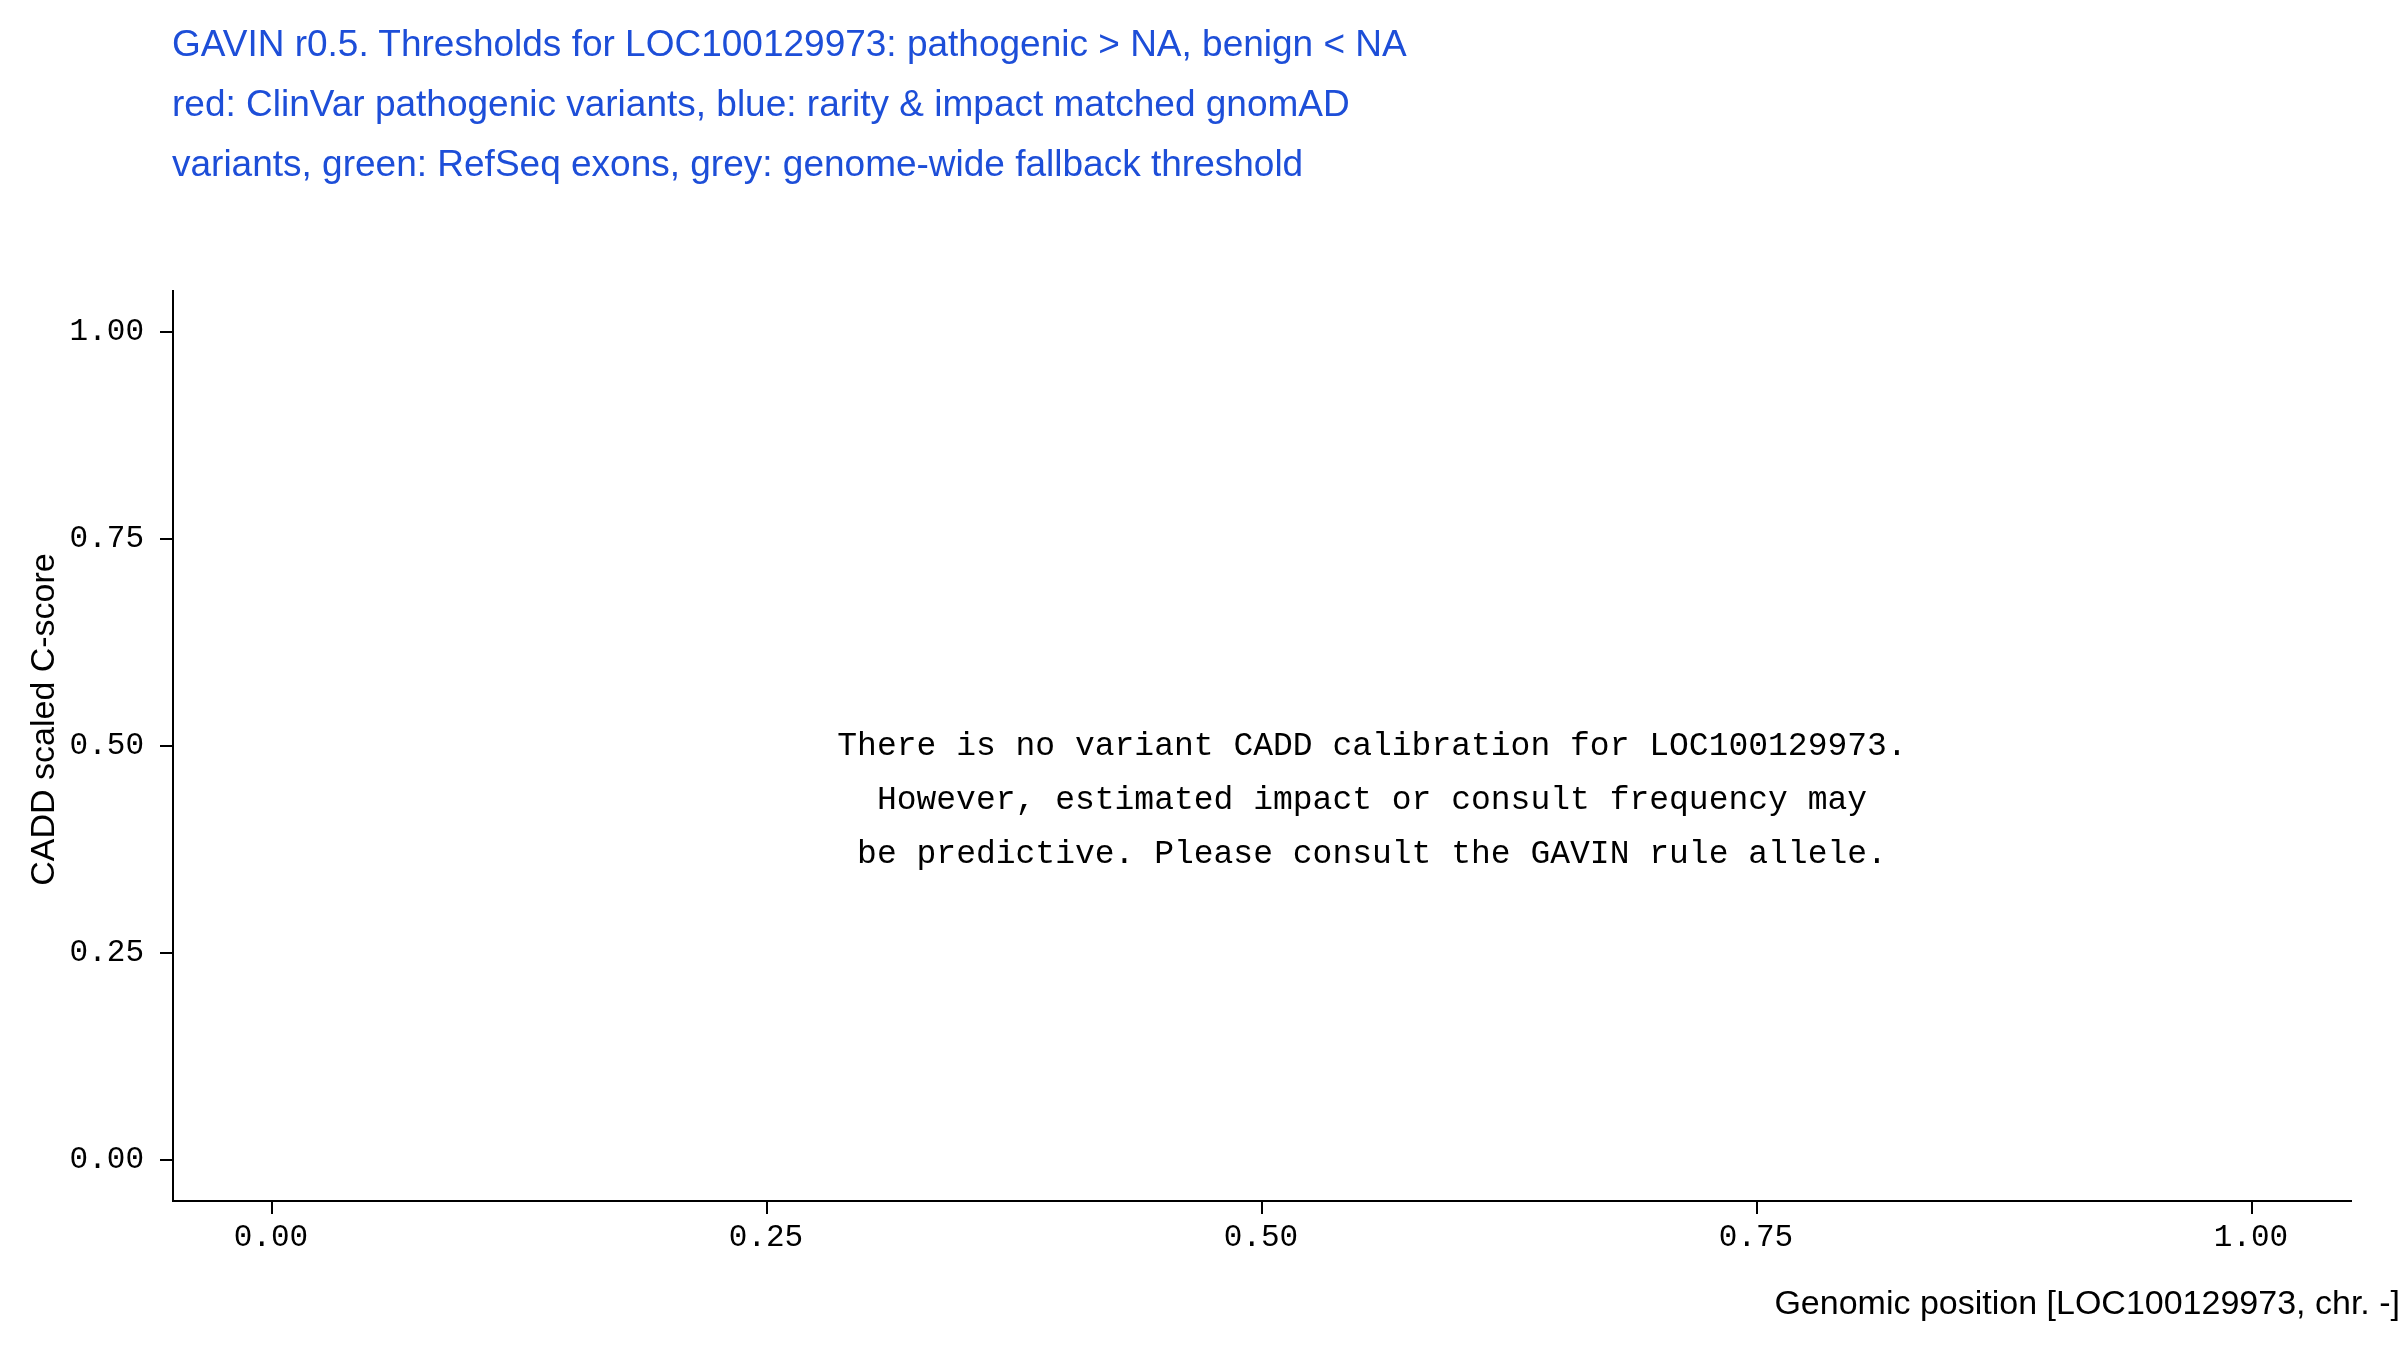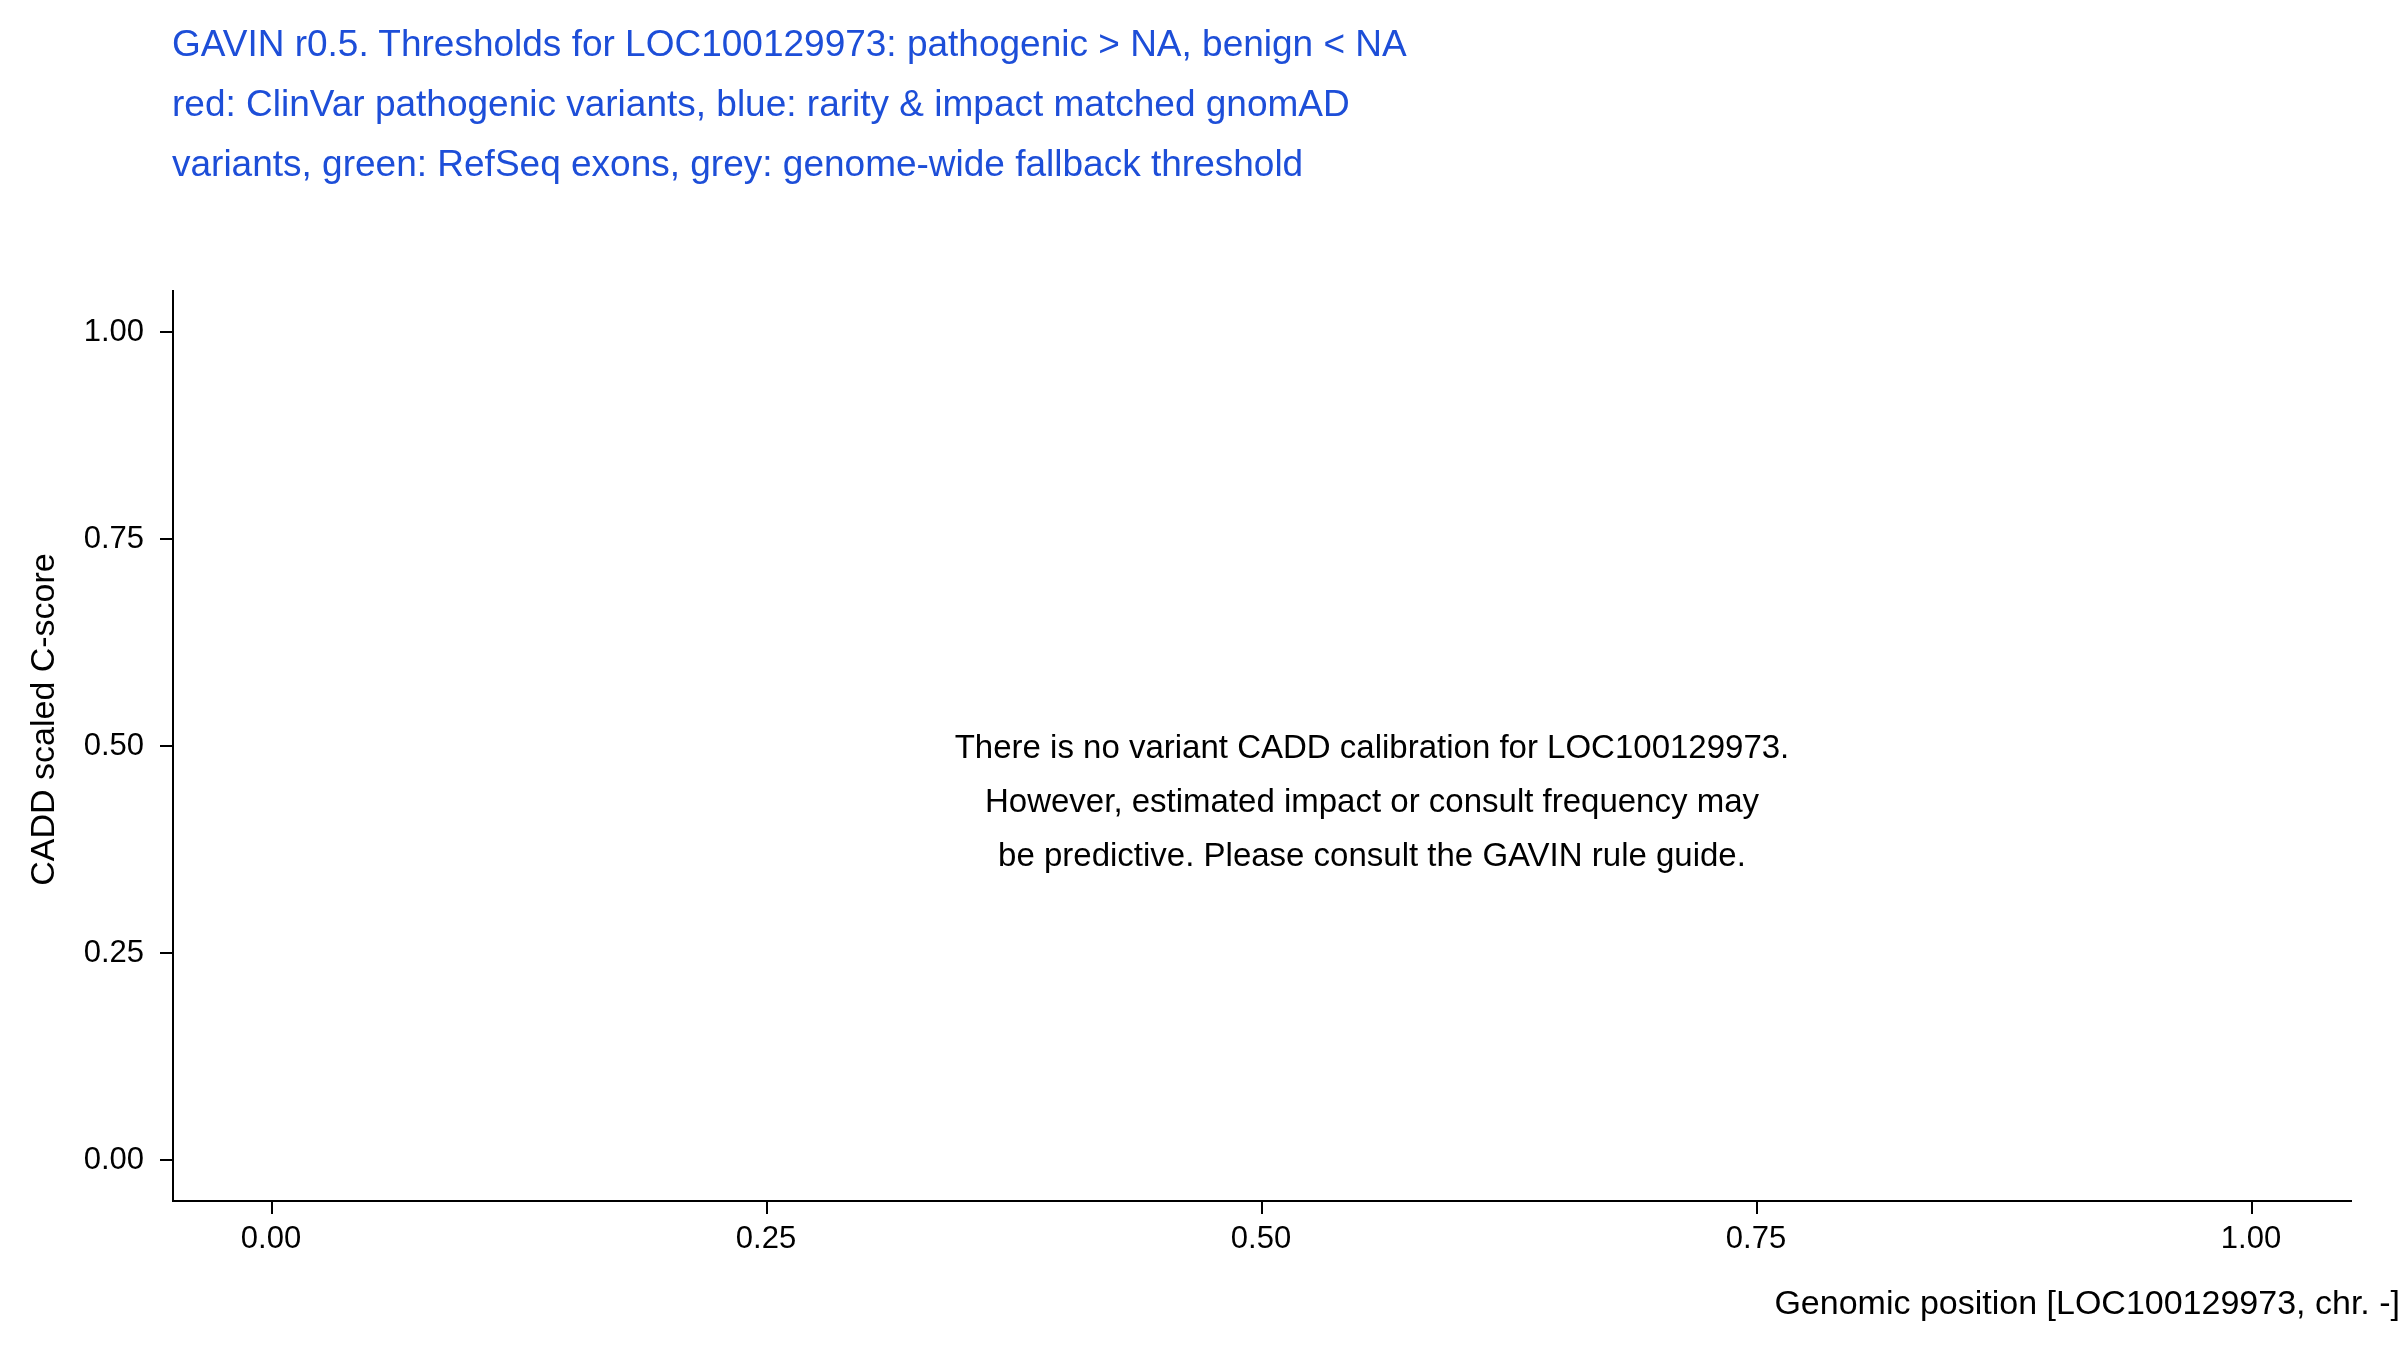--- a/index.html
+++ b/index.html
@@ -34,20 +34,21 @@
     white-space: pre;
   }
   
   .panel {
     position: absolute;
     left: 172px;
     top: 290px;
     width: 2180px;
     height: 912px;
     background: #ffffff;
+    font-family: Liberation Mono, monospace;
   }
   .axis-line-y {
     position: absolute;
     left: 0px;
     top: 0px;
     width: 2px;
     height: 912px;
     background: #000000;
   }
   .axis-line-x {
@@ -161,20 +162,20 @@
 
     <div class="xlab" style="left: 99px;">0.00</div>
     <div class="xlab" style="left: 594px;">0.25</div>
     <div class="xlab" style="left: 1089px;">0.50</div>
     <div class="xlab" style="left: 1584px;">0.75</div>
     <div class="xlab" style="left: 2079px;">1.00</div>
 
     <div class="annotation">
       <div class="annotation-line">There is no variant CADD calibration for LOC100129973.</div>
       <div class="annotation-line">However, estimated impact or consult frequency may</div>
-      <div class="annotation-line">be predictive. Please consult the GAVIN rule guide.</div>
+      <div class="annotation-line">be predictive. Please consult the GAVIN rule allele.</div>
     </div>
   </div>
 
   <div class="y-axis-title">CADD scaled C-score</div>
   <div class="x-axis-title">Genomic position [LOC100129973, chr. -]</div>
 
 </div>
 
 </body></html>

